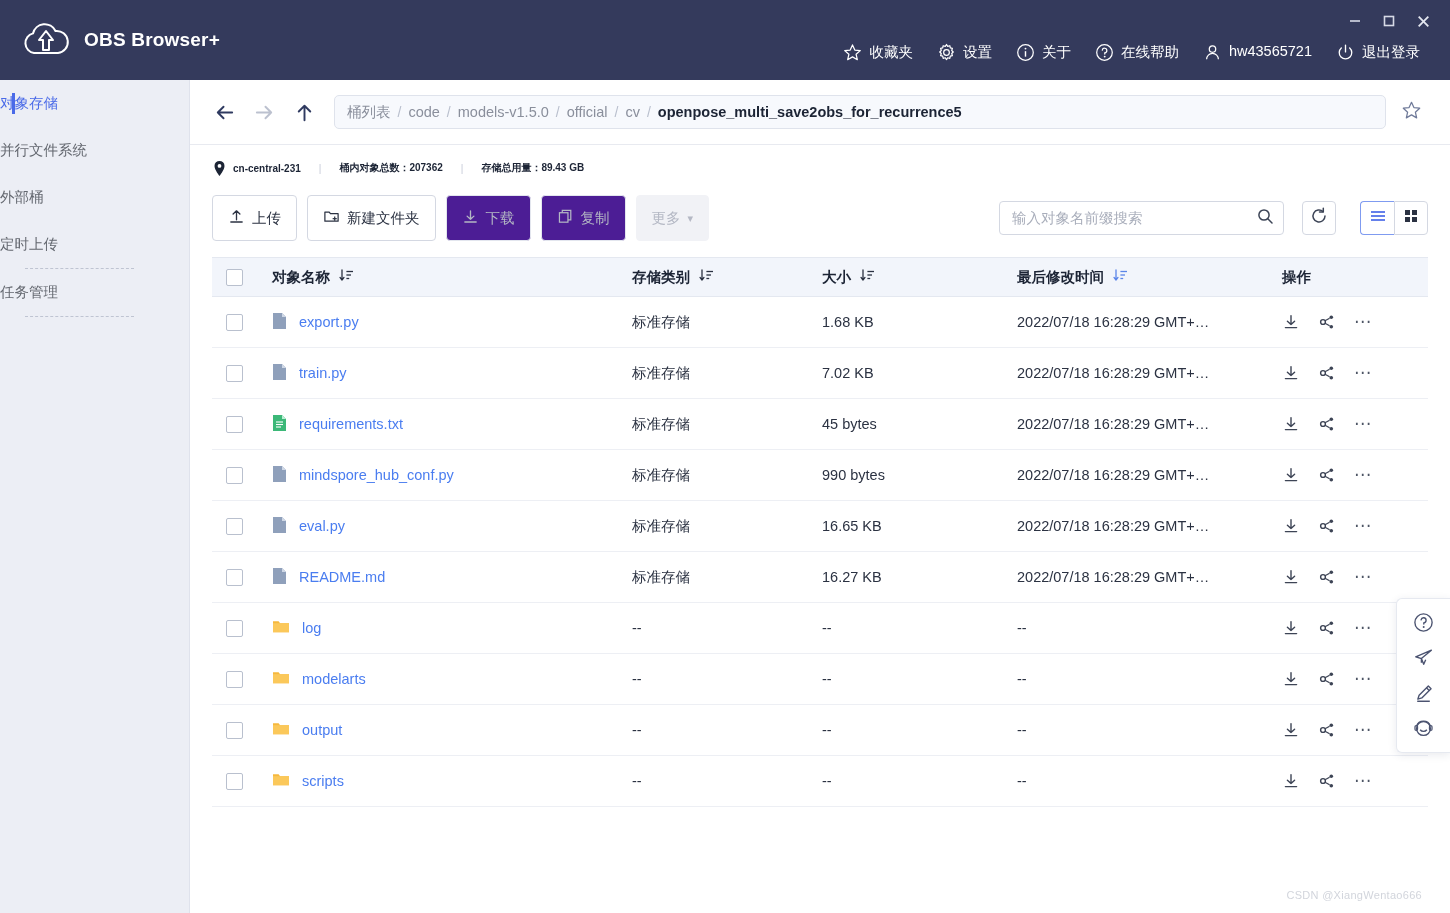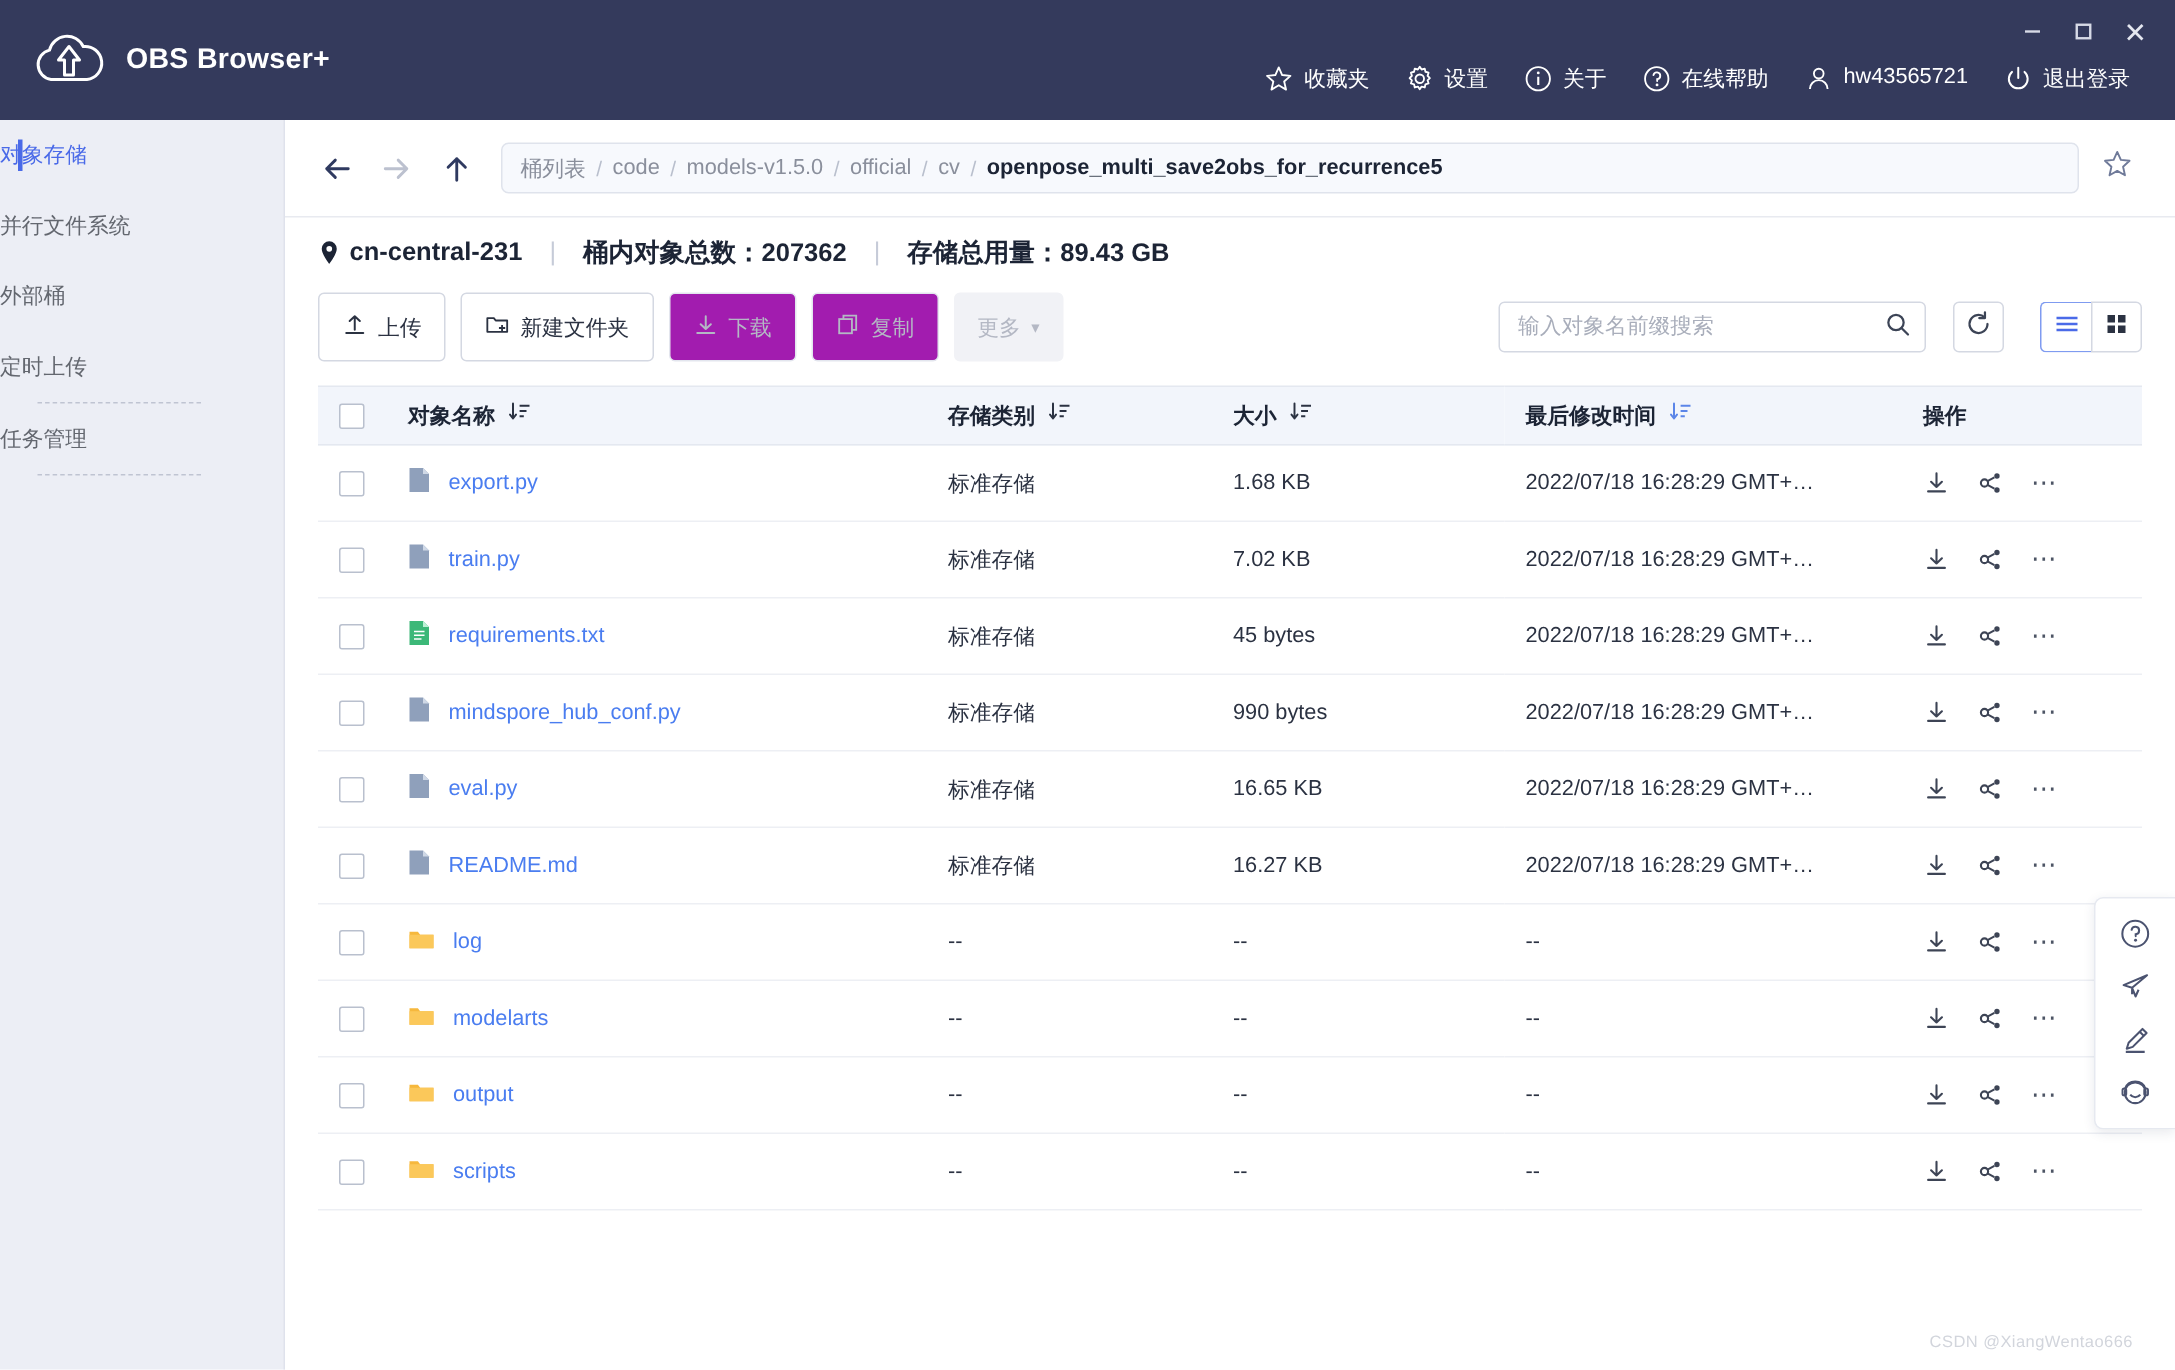--- a/index.html
+++ b/index.html
@@ -86,34 +86,34 @@
     font-size: 14.5px; color: #8a8f9c; cursor: pointer; white-space: nowrap;
   }
   .crumb.last { color: #1c2435; font-weight: bold; cursor: default; }
   .crumb-sep { color: #b9bfcd; font-size: 14px; margin: 0 7px; }
   .star-btn {
     width: 34px; height: 34px; margin-left: 8px; display: flex;
     align-items: center; justify-content: center; cursor: pointer;
   }
   .infobar {
     height: 46px; display: flex; align-items: center; padding-left: 22px;
-    font-size: 17px; color: #1c2435; font-weight: bold; gap: 0;
+    font-size: 10px; color: #1c2435; font-weight: bold; gap: 0;
   }
   .infobar .pin { margin-right: 6px; display: flex; }
   .infobar .divider { color: #c6cbd8; margin: 0 18px; font-weight: normal; }
   .toolbar {
     height: 54px; display: flex; align-items: center; padding: 0 22px; gap: 10px;
   }
   .tbtn {
     height: 46px; border-radius: 4px; display: flex; align-items: center;
     gap: 7px; padding: 0 15px; font-size: 14.5px; cursor: pointer;
     border: 1px solid #d4d8e2; background: #ffffff; color: #2b3242;
   }
   .tbtn.disabled {
-    background: #a21caf; color: #b4b8c4; border-color: #e3e6ee; cursor: default;
+    background: #4c1d95; color: #b4b8c4; border-color: #e3e6ee; cursor: default;
   }
   .tbtn.plain { border-color: transparent; background: transparent; }
   .tb-spacer { flex: 1; }
   .search-box {
     width: 285px; height: 34px; border: 1px solid #d4d8e2; border-radius: 4px;
     display: flex; align-items: center; padding: 0 9px 0 12px; background: #fff;
   }
   .search-box input {
     flex: 1; border: 0; outline: 0; font-size: 14.5px; color: #2b3242;
     background: transparent; font-family: inherit;

